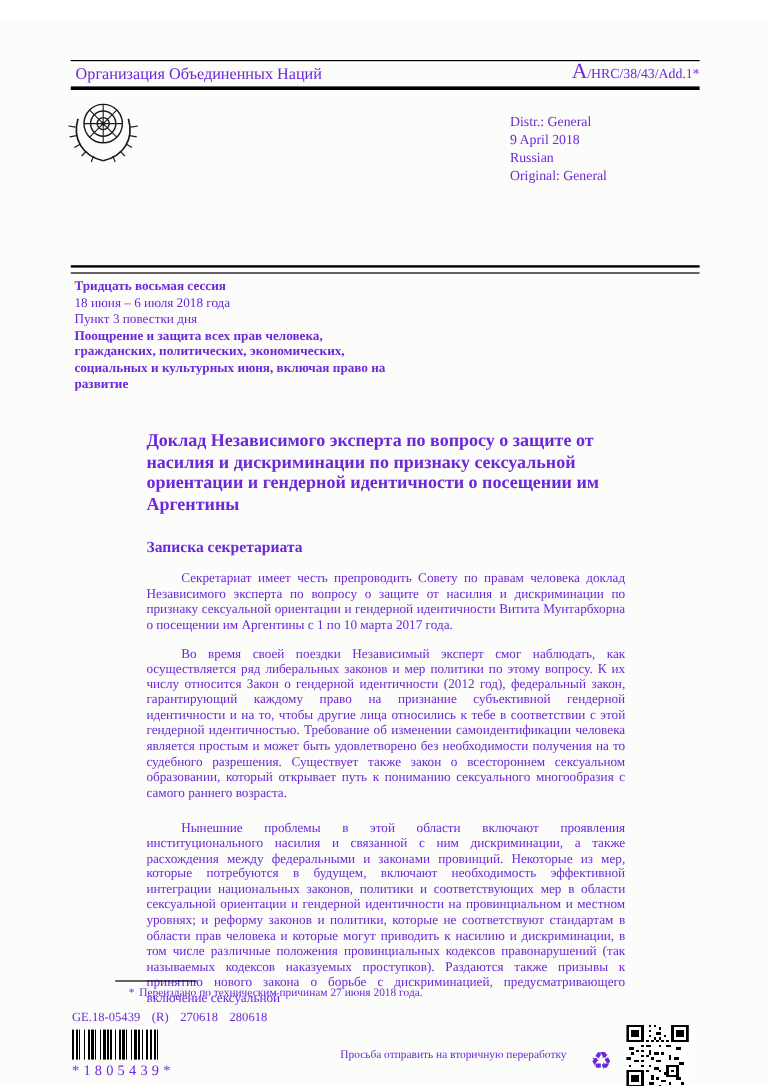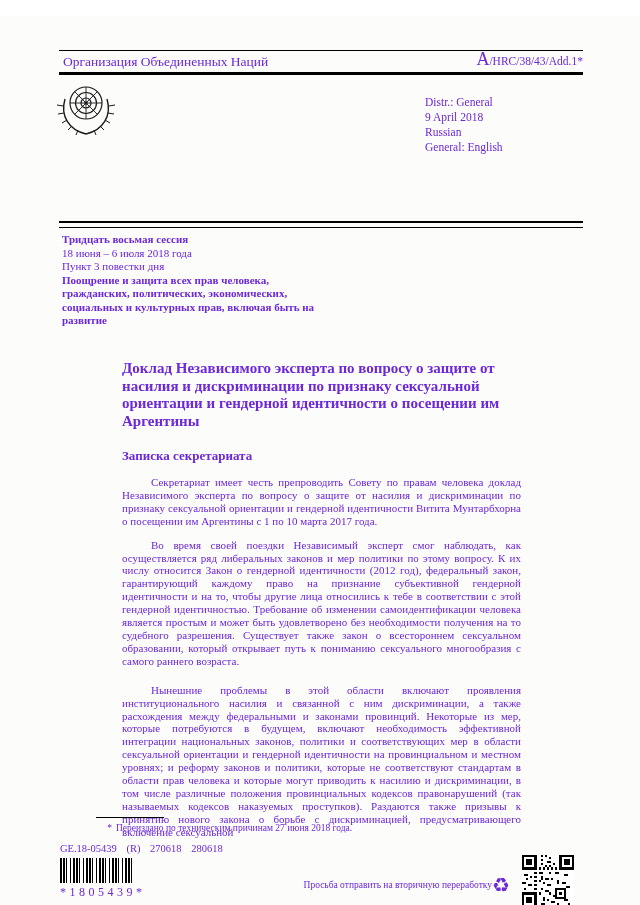--- a/index.html
+++ b/index.html
@@ -36,21 +36,21 @@
 
   .footnote-rule{position:absolute;left:96px;top:801px;width:68px;border-top:1px solid #000;}
   .footnote{position:absolute;left:96px;top:807px;width:424px;font-size:9.5px;line-height:11px;}
   .fn-marker{display:inline-block;width:16px;text-align:right;margin-right:4px;}
 
   .ge-number{position:absolute;left:60px;top:827px;font-size:10.5px;word-spacing:7px;}
   .barcode-wrap{position:absolute;left:60px;top:842px;width:80px;}
   .barcode{width:72px;height:25px;background:repeating-linear-gradient(90deg,#000 0 2px,#fff 2px 3px,#000 3px 5px,#fff 5px 6px,#000 6px 7px,#fff 7px 10px,#000 10px 11px,#fff 11px 13px);}
   .barcode-text{font-size:12px;letter-spacing:3.5px;margin-top:2px;font-family:Liberation Serif, serif;white-space:nowrap;}
 
-  .recycle{position:absolute;right:130px;bottom:26px;font-size:9.5px;display:flex;align-items:center;gap:0;white-space:nowrap;}
+  .recycle{position:absolute;right:130px;bottom:26px;font-size:9.5px;display:flex;gap:20px;white-space:nowrap;}
   .recycle-icon{font-size:20px;line-height:1;}
   .qr{position:absolute;right:66px;bottom:10px;}
 </style>
 </head>
 <body>
 
 <div class="page">
 
   <div class="rule rule-top-thin"></div>
   <div class="rule rule-top-thick"></div>
@@ -90,31 +90,31 @@
         <line x1="39" y1="52" x2="41" y2="57"></line>
       </g>
     </svg>
   </div>
 
 
   <div class="distr">
     <div>Distr.: General</div>
     <div>9 April 2018</div>
     <div>Russian</div>
-    <div>General: English</div>
+    <div>Original: General</div>
   </div>
 
   <div class="rule rule-mid-thick"></div>
   <div class="rule rule-mid-thin"></div>
 
   <div class="session">
     <div class="session-number">Тридцать восьмая сессия</div>
     <div>18 июня – 6 июля 2018 года</div>
     <div>Пункт 3 повестки дня</div>
-    <div class="agenda-title">Поощрение и защита всех прав человека, гражданских, политических, экономических, социальных и культурных прав, включая быть на развитие</div>
+    <div class="agenda-title">Поощрение и защита всех прав человека, гражданских, политических, экономических, социальных и культурных июня, включая право на развитие</div>
   </div>
 
   <div class="content">
     <div class="report-title">Доклад Независимого эксперта по вопросу о защите от насилия и дискриминации по признаку сексуальной ориентации и гендерной идентичности о посещении им Аргентины</div>
     <div class="subtitle">Записка секретариата</div>
     <p class="para para-1">Секретариат имеет честь препроводить Совету по правам человека доклад Независимого эксперта по вопросу о защите от насилия и дискриминации по признаку сексуальной ориентации и гендерной идентичности Витита Мунтарбхорна о посещении им Аргентины с 1 по 10 марта 2017 года.</p>
     <p class="para para-2">Во время своей поездки Независимый эксперт смог наблюдать, как осуществляется ряд либеральных законов и мер политики по этому вопросу. К их числу относится Закон о гендерной идентичности (2012 год), федеральный закон, гарантирующий каждому право на признание субъективной гендерной идентичности и на то, чтобы другие лица относились к тебе в соответствии с этой гендерной идентичностью. Требование об изменении самоидентификации человека является простым и может быть удовлетворено без необходимости получения на то судебного разрешения. Существует также закон о всестороннем сексуальном образовании, который открывает путь к пониманию сексуального многообразия с самого раннего возраста.</p>
     <p class="para para-3">Нынешние проблемы в этой области включают проявления институционального насилия и связанной с ним дискриминации, а также расхождения между федеральными и законами провинций. Некоторые из мер, которые потребуются в будущем, включают необходимость эффективной интеграции национальных законов, политики и соответствующих мер в области сексуальной ориентации и гендерной идентичности на провинциальном и местном уровнях; и реформу законов и политики, которые не соответствуют стандартам в области прав человека и которые могут приводить к насилию и дискриминации, в том числе различные положения провинциальных кодексов правонарушений (так называемых кодексов наказуемых проступков). Раздаются также призывы к принятию нового закона о борьбе с дискриминацией, предусматривающего включение сексуальной</p>
   </div>
 

